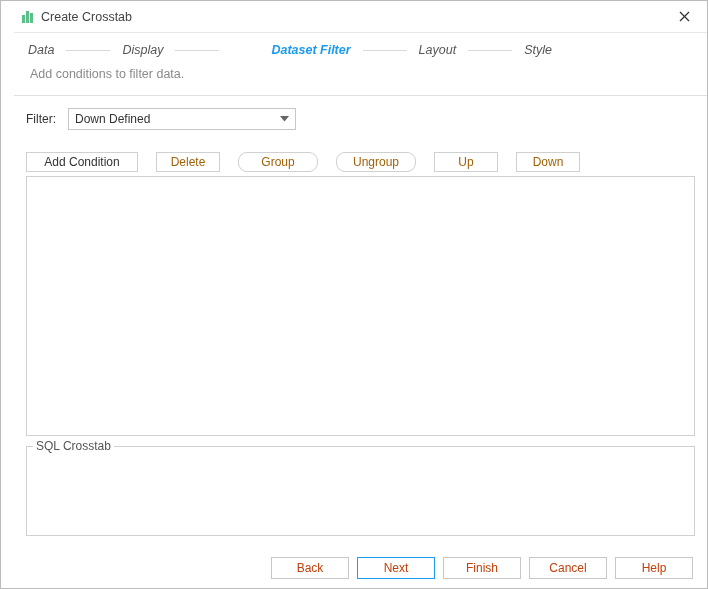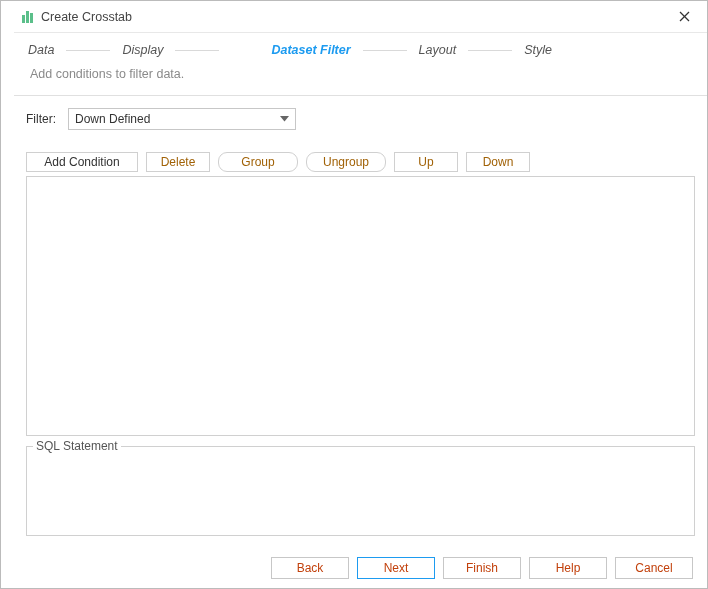--- a/index.html
+++ b/index.html
@@ -129,21 +129,21 @@
     }
     .select-wrap .chev {
       width: 22px;
       height: 100%;
       display: flex;
       align-items: center;
       justify-content: center;
     }
     .toolbar {
       display: flex;
-      gap: 8px;
+      gap: 18px;
       margin-bottom: 0;
     }
     .tbtn {
       height: 20px;
       border: 1px solid #d0d0d0;
       background: #fff;
       font-size: 12px;
       cursor: pointer;
       display: flex;
       align-items: center;
@@ -257,24 +257,24 @@
       <div class="tbtn disabled">Delete</div>
       <div class="tbtn wide disabled">Group</div>
       <div class="tbtn wide disabled">Ungroup</div>
       <div class="tbtn disabled">Up</div>
       <div class="tbtn disabled">Down</div>
     </div>
 
     <div class="conditions"></div>
 
     <div class="sql-group">
-      <span class="sql-legend">SQL Statement</span>
+      <span class="sql-legend">SQL Crosstab</span>
     </div>
   </div>
 
   <div class="footer">
     <div class="btn">Back</div>
     <div class="btn primary">Next</div>
     <div class="btn">Finish</div>
+    <div class="btn">Cancel</div>
     <div class="btn">Help</div>
-    <div class="btn">Cancel</div>
   </div>
 </div>
 
 </body></html>

